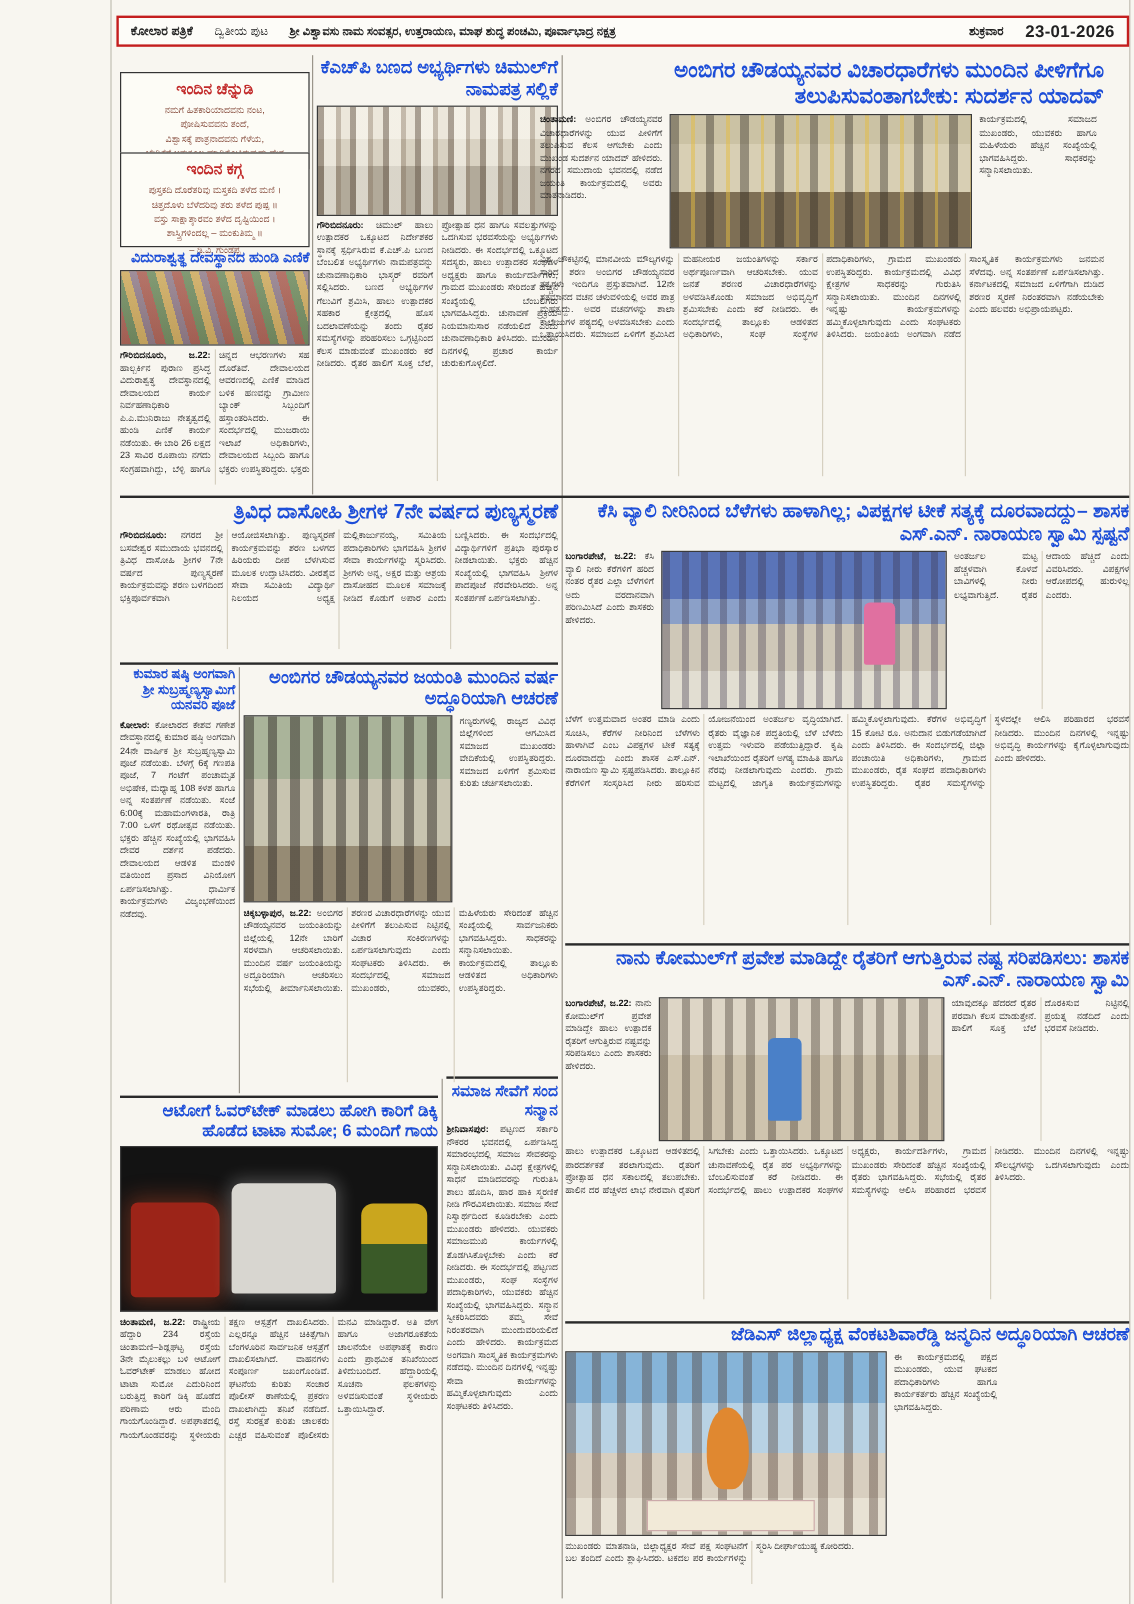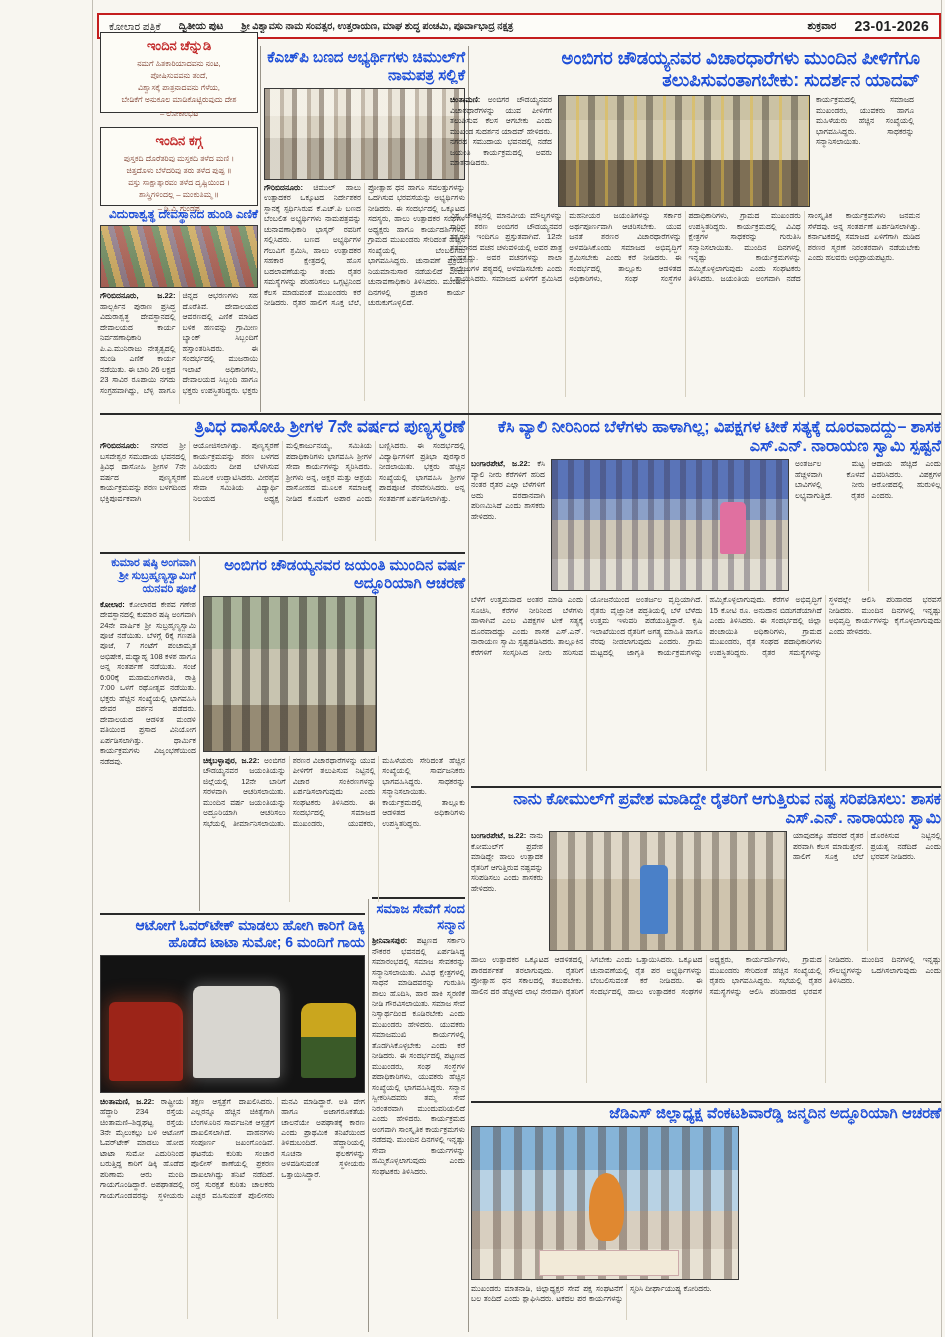--- a/index.html
+++ b/index.html
@@ -2,22 +2,22 @@
 <html><head>
 <meta charset="utf-8">
 <style>
   html,body{margin:0;padding:0;background:#e9e7e1;}
   .page{position:relative;width:945px;height:1337px;background:#f8f6f0;overflow:hidden;
         font-family:"Liberation Sans","DejaVu Sans",sans-serif;color:#222;}
   .edge{position:absolute;top:0;width:1px;height:100%;background:#c2beb4;}
   
   .masthead{position:absolute;left:97px;top:13px;width:844px;height:26px;border:2px solid #c41e1e;
             background:#fdfcf8;display:flex;align-items:center;padding:0 10px;box-sizing:border-box;gap:18px;}
-  .m-name{font-weight:normal;font-size:10.5px;}
-  .m-page{font-weight:bold;font-size:10px;}
+  .m-name{font-weight:bold;font-size:10.5px;}
+  .m-page{font-weight:normal;font-size:10px;}
   .m-alm{font-weight:bold;font-size:9.5px;flex:1;}
   .m-day{font-weight:bold;font-size:10px;}
   .m-date{font-weight:900;font-size:14px;letter-spacing:.3px;}
   
   .art{position:absolute;box-sizing:border-box;}
   .hl{font-weight:bold;color:#1d4ed8;text-align:right;line-height:1.2;margin:0 0 4px 0;}
   .bd{font-size:7.6px;line-height:1.38;text-align:justify;color:#262626;overflow:hidden;}
   .dl{font-weight:bold;color:#111;}
   .row{display:flex;gap:6px;margin:2px 0 4px 0;}
   .cols2{column-count:2;column-gap:7px;column-rule:1px solid #d6d0c0;}
@@ -84,21 +84,21 @@
   <div class="vline" style="left:199px;top:556px;height:355px"></div>
   <div class="vline" style="left:368px;top:899px;height:433px"></div>
 
   <div class="hline" style="left:100px;top:413px;width:841px"></div>
   <div class="hline" style="left:100px;top:552px;width:365px"></div>
   <div class="hline" style="left:471px;top:786px;width:470px"></div>
   <div class="hline" style="left:100px;top:913px;width:265px"></div>
   <div class="hline" style="left:372px;top:897px;width:93px"></div>
   <div class="hline" style="left:471px;top:1101px;width:470px"></div>
 
-  <div class="infobox" style="left:100px;top:32px;width:158px;height:81px">
+  <div class="infobox" style="left:100px;top:60px;width:158px;height:81px">
     <h2>ಇಂದಿನ ಚೆನ್ನುಡಿ</h2>
     <div class="ln">ನಮಗೆ ಹಿತಕಾರಿಯಾದವನು ನಂಟ,</div>
     <div class="ln">ಪೋಷಿಸುವವನು ತಂದೆ,</div>
     <div class="ln">ವಿಶ್ವಾಸಕ್ಕೆ ಪಾತ್ರನಾದವನು ಗೆಳೆಯ,</div>
     <div class="ln">ಬೇಡಿಕೆಗೆ ಅನುಕೂಲ ಮಾಡಿಕೊಟ್ಟಿರುವುದು ದೇಶ</div>
     <div class="sig">– ಲೋಕಾಂಭಟ</div>
   </div>
 
   <div class="infobox" style="left:100px;top:127px;width:158px;height:79px">
     <h2>ಇಂದಿನ ಕಗ್ಗ</h2>
@@ -168,20 +168,21 @@
     <div class="bd" style="height:282px">
       <b class="dl">ಕೋಲಾರ:</b>
       <span>ಕೋಲಾರದ ಕೇಶವ ಗಣೇಶ ದೇವಸ್ಥಾನದಲ್ಲಿ ಕುಮಾರ ಷಷ್ಠಿ ಅಂಗವಾಗಿ 24ನೇ ವಾರ್ಷಿಕ ಶ್ರೀ ಸುಬ್ರಹ್ಮಣ್ಯಸ್ವಾಮಿ ಪೂಜೆ ನಡೆಯಿತು. ಬೆಳಗ್ಗೆ 6ಕ್ಕೆ ಗಣಪತಿ ಪೂಜೆ, 7 ಗಂಟೆಗೆ ಪಂಚಾಮೃತ ಅಭಿಷೇಕ, ಮಧ್ಯಾಹ್ನ 108 ಕಳಶ ಹಾಗೂ ಅನ್ನ ಸಂತರ್ಪಣೆ ನಡೆಯಿತು. ಸಂಜೆ 6:00ಕ್ಕೆ ಮಹಾಮಂಗಳಾರತಿ, ರಾತ್ರಿ 7:00 ಒಳಗೆ ರಥೋತ್ಸವ ನಡೆಯಿತು. ಭಕ್ತರು ಹೆಚ್ಚಿನ ಸಂಖ್ಯೆಯಲ್ಲಿ ಭಾಗವಹಿಸಿ ದೇವರ ದರ್ಶನ ಪಡೆದರು. ದೇವಾಲಯದ ಆಡಳಿತ ಮಂಡಳಿ ವತಿಯಿಂದ ಪ್ರಸಾದ ವಿನಿಯೋಗ ಏರ್ಪಡಿಸಲಾಗಿತ್ತು. ಧಾರ್ಮಿಕ ಕಾರ್ಯಕ್ರಮಗಳು ವಿಜೃಂಭಣೆಯಿಂದ ನಡೆದವು.</span>
     </div>
   </section>
 
   <section class="art" style="left:203px;top:556px;width:262px;height:355px">
     <h1 class="hl" style="font-size:15px">ಅಂಬಿಗರ ಚೌಡಯ್ಯನವರ ಜಯಂತಿ ಮುಂದಿನ ವರ್ಷ ಅದ್ಧೂರಿಯಾಗಿ ಆಚರಣೆ</h1>
     <div class="row">
       <div class="ph ph-jay" style="width:174px;height:156px"></div>
+      <div class="bd" style="width:80px;height:156px">ಗಣ್ಯರುಗಳಲ್ಲಿ ರಾಜ್ಯದ ವಿವಿಧ ಜಿಲ್ಲೆಗಳಿಂದ ಆಗಮಿಸಿದ ಸಮಾಜದ ಮುಖಂಡರು ವೇದಿಕೆಯಲ್ಲಿ ಉಪಸ್ಥಿತರಿದ್ದರು. ಸಮಾಜದ ಏಳಿಗೆಗೆ ಶ್ರಮಿಸುವ ಕುರಿತು ಚರ್ಚಿಸಲಾಯಿತು.</div>
     </div>
     <div class="bd cols3" style="height:146px">
       <b class="dl">ಚಿಕ್ಕಬಳ್ಳಾಪುರ, ಜ.22:</b>
       <span>ಅಂಬಿಗರ ಚೌಡಯ್ಯನವರ ಜಯಂತಿಯನ್ನು ಜಿಲ್ಲೆಯಲ್ಲಿ 12ನೇ ಬಾರಿಗೆ ಸರಳವಾಗಿ ಆಚರಿಸಲಾಯಿತು. ಮುಂದಿನ ವರ್ಷ ಜಯಂತಿಯನ್ನು ಅದ್ಧೂರಿಯಾಗಿ ಆಚರಿಸಲು ಸಭೆಯಲ್ಲಿ ತೀರ್ಮಾನಿಸಲಾಯಿತು. ಶರಣರ ವಿಚಾರಧಾರೆಗಳನ್ನು ಯುವ ಪೀಳಿಗೆಗೆ ತಲುಪಿಸುವ ನಿಟ್ಟಿನಲ್ಲಿ ವಿಚಾರ ಸಂಕಿರಣಗಳನ್ನು ಏರ್ಪಡಿಸಲಾಗುವುದು ಎಂದು ಸಂಘಟಕರು ತಿಳಿಸಿದರು. ಈ ಸಂದರ್ಭದಲ್ಲಿ ಸಮಾಜದ ಮುಖಂಡರು, ಯುವಕರು, ಮಹಿಳೆಯರು ಸೇರಿದಂತೆ ಹೆಚ್ಚಿನ ಸಂಖ್ಯೆಯಲ್ಲಿ ಸಾರ್ವಜನಿಕರು ಭಾಗವಹಿಸಿದ್ದರು. ಸಾಧಕರನ್ನು ಸನ್ಮಾನಿಸಲಾಯಿತು. ಕಾರ್ಯಕ್ರಮದಲ್ಲಿ ತಾಲ್ಲೂಕು ಆಡಳಿತದ ಅಧಿಕಾರಿಗಳು ಉಪಸ್ಥಿತರಿದ್ದರು.</span>
     </div>
   </section>
 
   <section class="art" style="left:471px;top:789px;width:470px;height:310px">
     <h1 class="hl" style="font-size:16px">ನಾನು ಕೋಮುಲ್‌ಗೆ ಪ್ರವೇಶ ಮಾಡಿದ್ದೇ ರೈತರಿಗೆ ಆಗುತ್ತಿರುವ ನಷ್ಟ ಸರಿಪಡಿಸಲು: ಶಾಸಕ ಎಸ್.ಎನ್. ನಾರಾಯಣ ಸ್ವಾಮಿ</h1>
     <div class="row">
@@ -218,16 +219,17 @@
     </div>
   </section>
 
   <section class="art" style="left:471px;top:1104px;width:470px;height:228px">
     <h1 class="hl" style="font-size:15px">ಜೆಡಿಎಸ್ ಜಿಲ್ಲಾಧ್ಯಕ್ಷ ವೆಂಕಟಶಿವಾರೆಡ್ಡಿ ಜನ್ಮದಿನ ಅದ್ಧೂರಿಯಾಗಿ ಆಚರಣೆ</h1>
     <div class="row">
       <div class="ph ph-jds" style="width:268px;height:154px">
         <div class="jds-garland"></div>
         <div class="jds-cake"></div>
       </div>
+      <div class="bd" style="width:86px;height:154px">ಈ ಕಾರ್ಯಕ್ರಮದಲ್ಲಿ ಪಕ್ಷದ ಮುಖಂಡರು, ಯುವ ಘಟಕದ ಪದಾಧಿಕಾರಿಗಳು ಹಾಗೂ ಕಾರ್ಯಕರ್ತರು ಹೆಚ್ಚಿನ ಸಂಖ್ಯೆಯಲ್ಲಿ ಭಾಗವಹಿಸಿದ್ದರು.</div>
     </div>
     <div class="bd cols3" style="height:36px">ಮುಖಂಡರು ಮಾತನಾಡಿ, ಜಿಲ್ಲಾಧ್ಯಕ್ಷರ ಸೇವೆ ಪಕ್ಷ ಸಂಘಟನೆಗೆ ಬಲ ತಂದಿದೆ ಎಂದು ಶ್ಲಾಘಿಸಿದರು. ಟಕದಲ ಪರ ಕಾರ್ಯಗಳನ್ನು ಸ್ಮರಿಸಿ ದೀರ್ಘಾಯುಷ್ಯ ಕೋರಿದರು.</div>
   </section>
 </div>
 
 </body></html>

